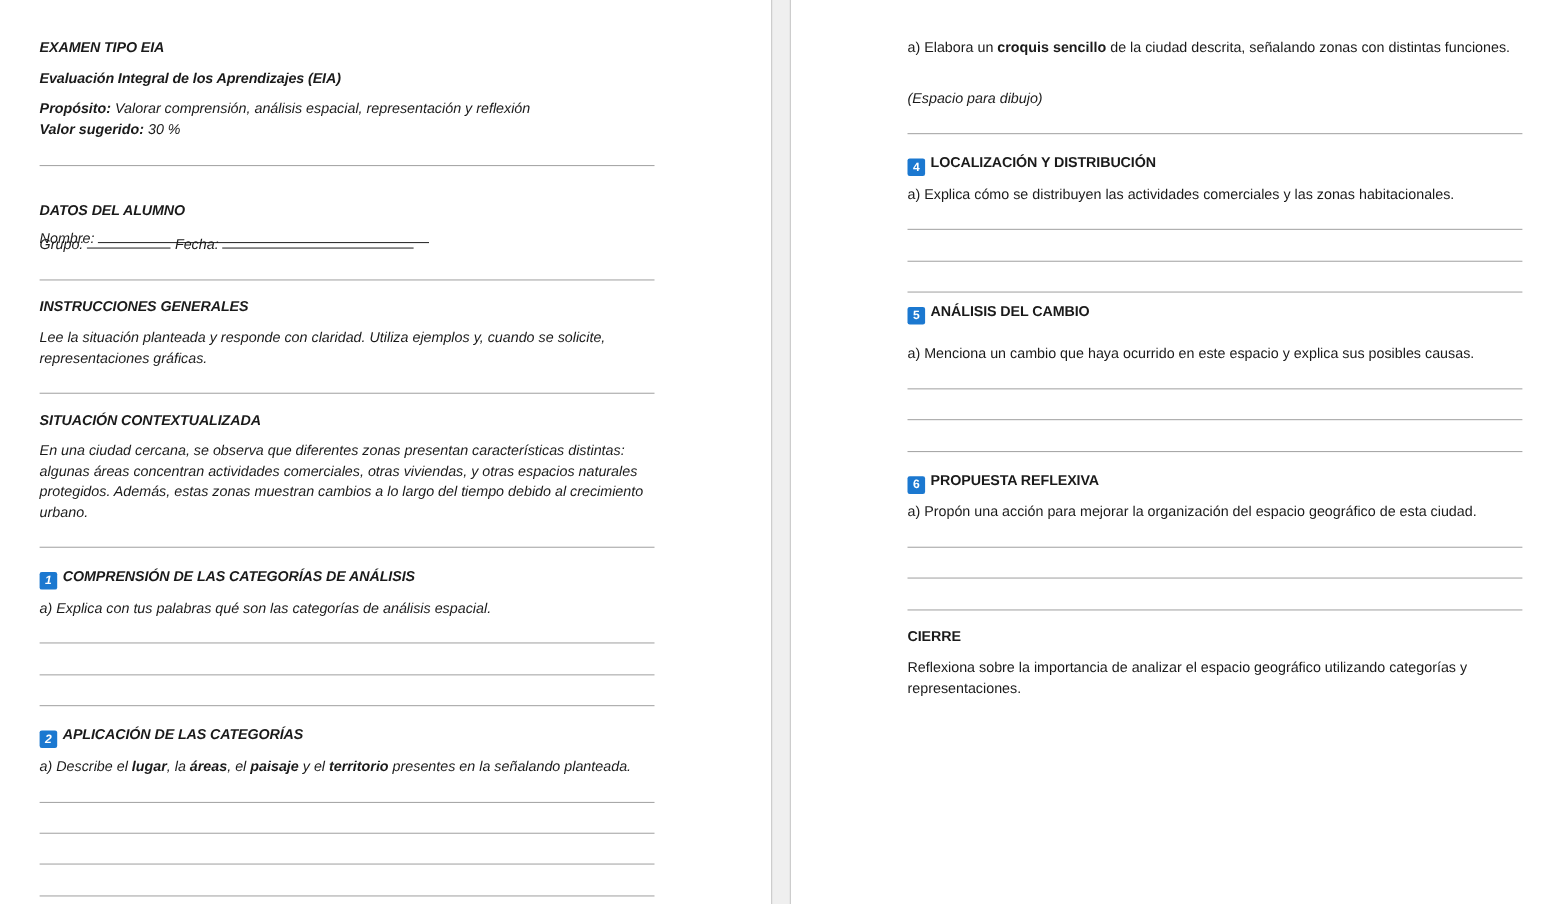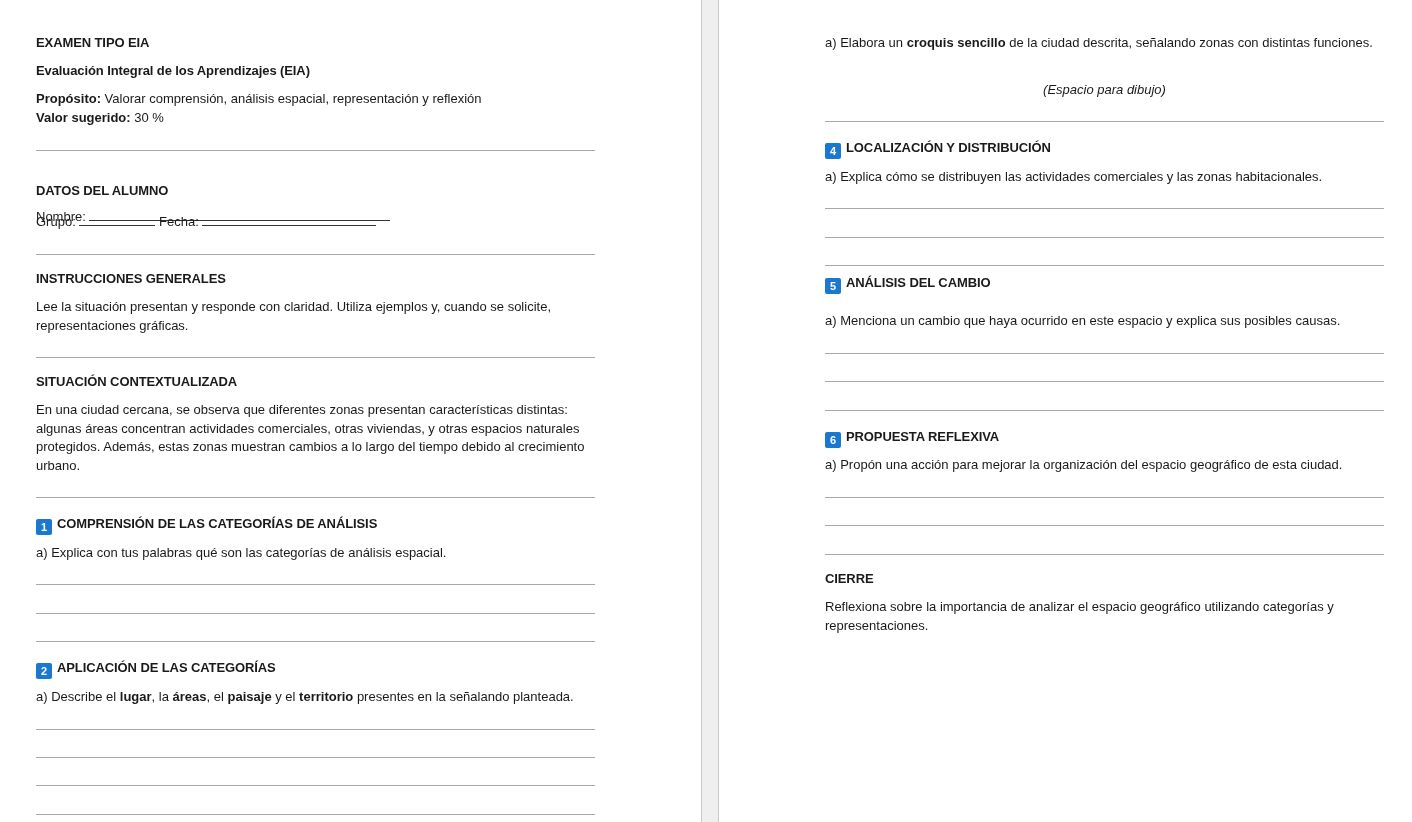--- a/index.html
+++ b/index.html
@@ -6,37 +6,37 @@
   body {
     width: 1412px; height: 822px; overflow: hidden;
     background: #ffffff;
     font-family: "Liberation Sans", "DejaVu Sans", sans-serif;
     color: #1a1a1a;
     position: relative;
   }
   .page {
     position: absolute; top: 0; height: 822px; background: #fff;
   }
-  #page-left { left: 0; width: 701px; }
+  #page-left { left: 0; width: 701px; font-style: italic; }
   #page-right { left: 720px; width: 692px; }
   .gap {
     position: absolute; left: 701px; top: 0; width: 18px; height: 822px;
     background: #efefef;
     border-left: 1px solid #c9c9c9;
     border-right: 1px solid #c9c9c9;
     box-sizing: border-box;
   }
   .col { position: absolute; }
   #page-left .col { left: 36px; width: 559px; }
   #page-right .col { left: 105px; width: 559px; }
 
   .el { position: absolute; left: 0; right: 0; font-size: 13px; line-height: 18.5px; }
   .h { font-weight: bold; font-size: 13px; letter-spacing: -0.1px; }
   .b { font-weight: bold; }
-  .i { font-style: italic; text-align: center; }
+  .i { font-style: italic; }
   .rule { position: absolute; left: 0; right: 0; height: 0; border-top: 1.5px solid #a8a8a8; }
   .blank { display: inline-block; border-bottom: 1px solid #333; height: 12px; vertical-align: baseline; }
   .badge {
     display: inline-block; width: 16px; height: 16px; border-radius: 2px;
     background: #1b78d0; color: #fff; font-size: 11px; font-weight: bold;
     line-height: 16px; text-align: center; vertical-align: -3px; margin-right: 5px;
   }
 </style>
 </head>
 <body>
@@ -48,21 +48,21 @@
     <div class="el" style="top:90px"><span class="b">Propósito:</span><span> Valorar comprensión, análisis espacial, representación y reflexión</span></div>
     <div class="el" style="top:109px"><span class="b">Valor sugerido:</span><span> 30 %</span></div>
     <div class="rule" style="top:150px"></div>
 
     <div class="el h" style="top:182px">DATOS DEL ALUMNO</div>
     <div class="el" style="top:208px"><span>Nombre:</span> <span class="blank" style="width:301px"></span></div>
     <div class="el" style="top:213px"><span>Grupo:</span> <span class="blank" style="width:76px"></span> <span>Fecha:</span> <span class="blank" style="width:174px"></span></div>
     <div class="rule" style="top:254px"></div>
 
     <div class="el h" style="top:270px">INSTRUCCIONES GENERALES</div>
-    <div class="el" style="top:298px">Lee la situación presentan y responde con claridad. Utiliza ejemplos y, cuando se solicite, representaciones gráficas.</div>
+    <div class="el" style="top:298px">Lee la situación planteada y responde con claridad. Utiliza ejemplos y, cuando se solicite, representaciones gráficas.</div>
     <div class="rule" style="top:357px"></div>
 
     <div class="el h" style="top:373px">SITUACIÓN CONTEXTUALIZADA</div>
     <div class="el" style="top:401px">En una ciudad cercana, se observa que diferentes zonas presentan características distintas: algunas áreas concentran actividades comerciales, otras viviendas, y otras espacios naturales protegidos. Además, estas zonas muestran cambios a lo largo del tiempo debido al crecimiento urbano.</div>
     <div class="rule" style="top:497px"></div>
 
     <div class="el h" style="top:515px"><span class="badge">1</span><span>COMPRENSIÓN DE LAS CATEGORÍAS DE ANÁLISIS</span></div>
     <div class="el" style="top:544px">a) Explica con tus palabras qué son las categorías de análisis espacial.</div>
     <div class="rule" style="top:584px"></div>
     <div class="rule" style="top:613px"></div>

